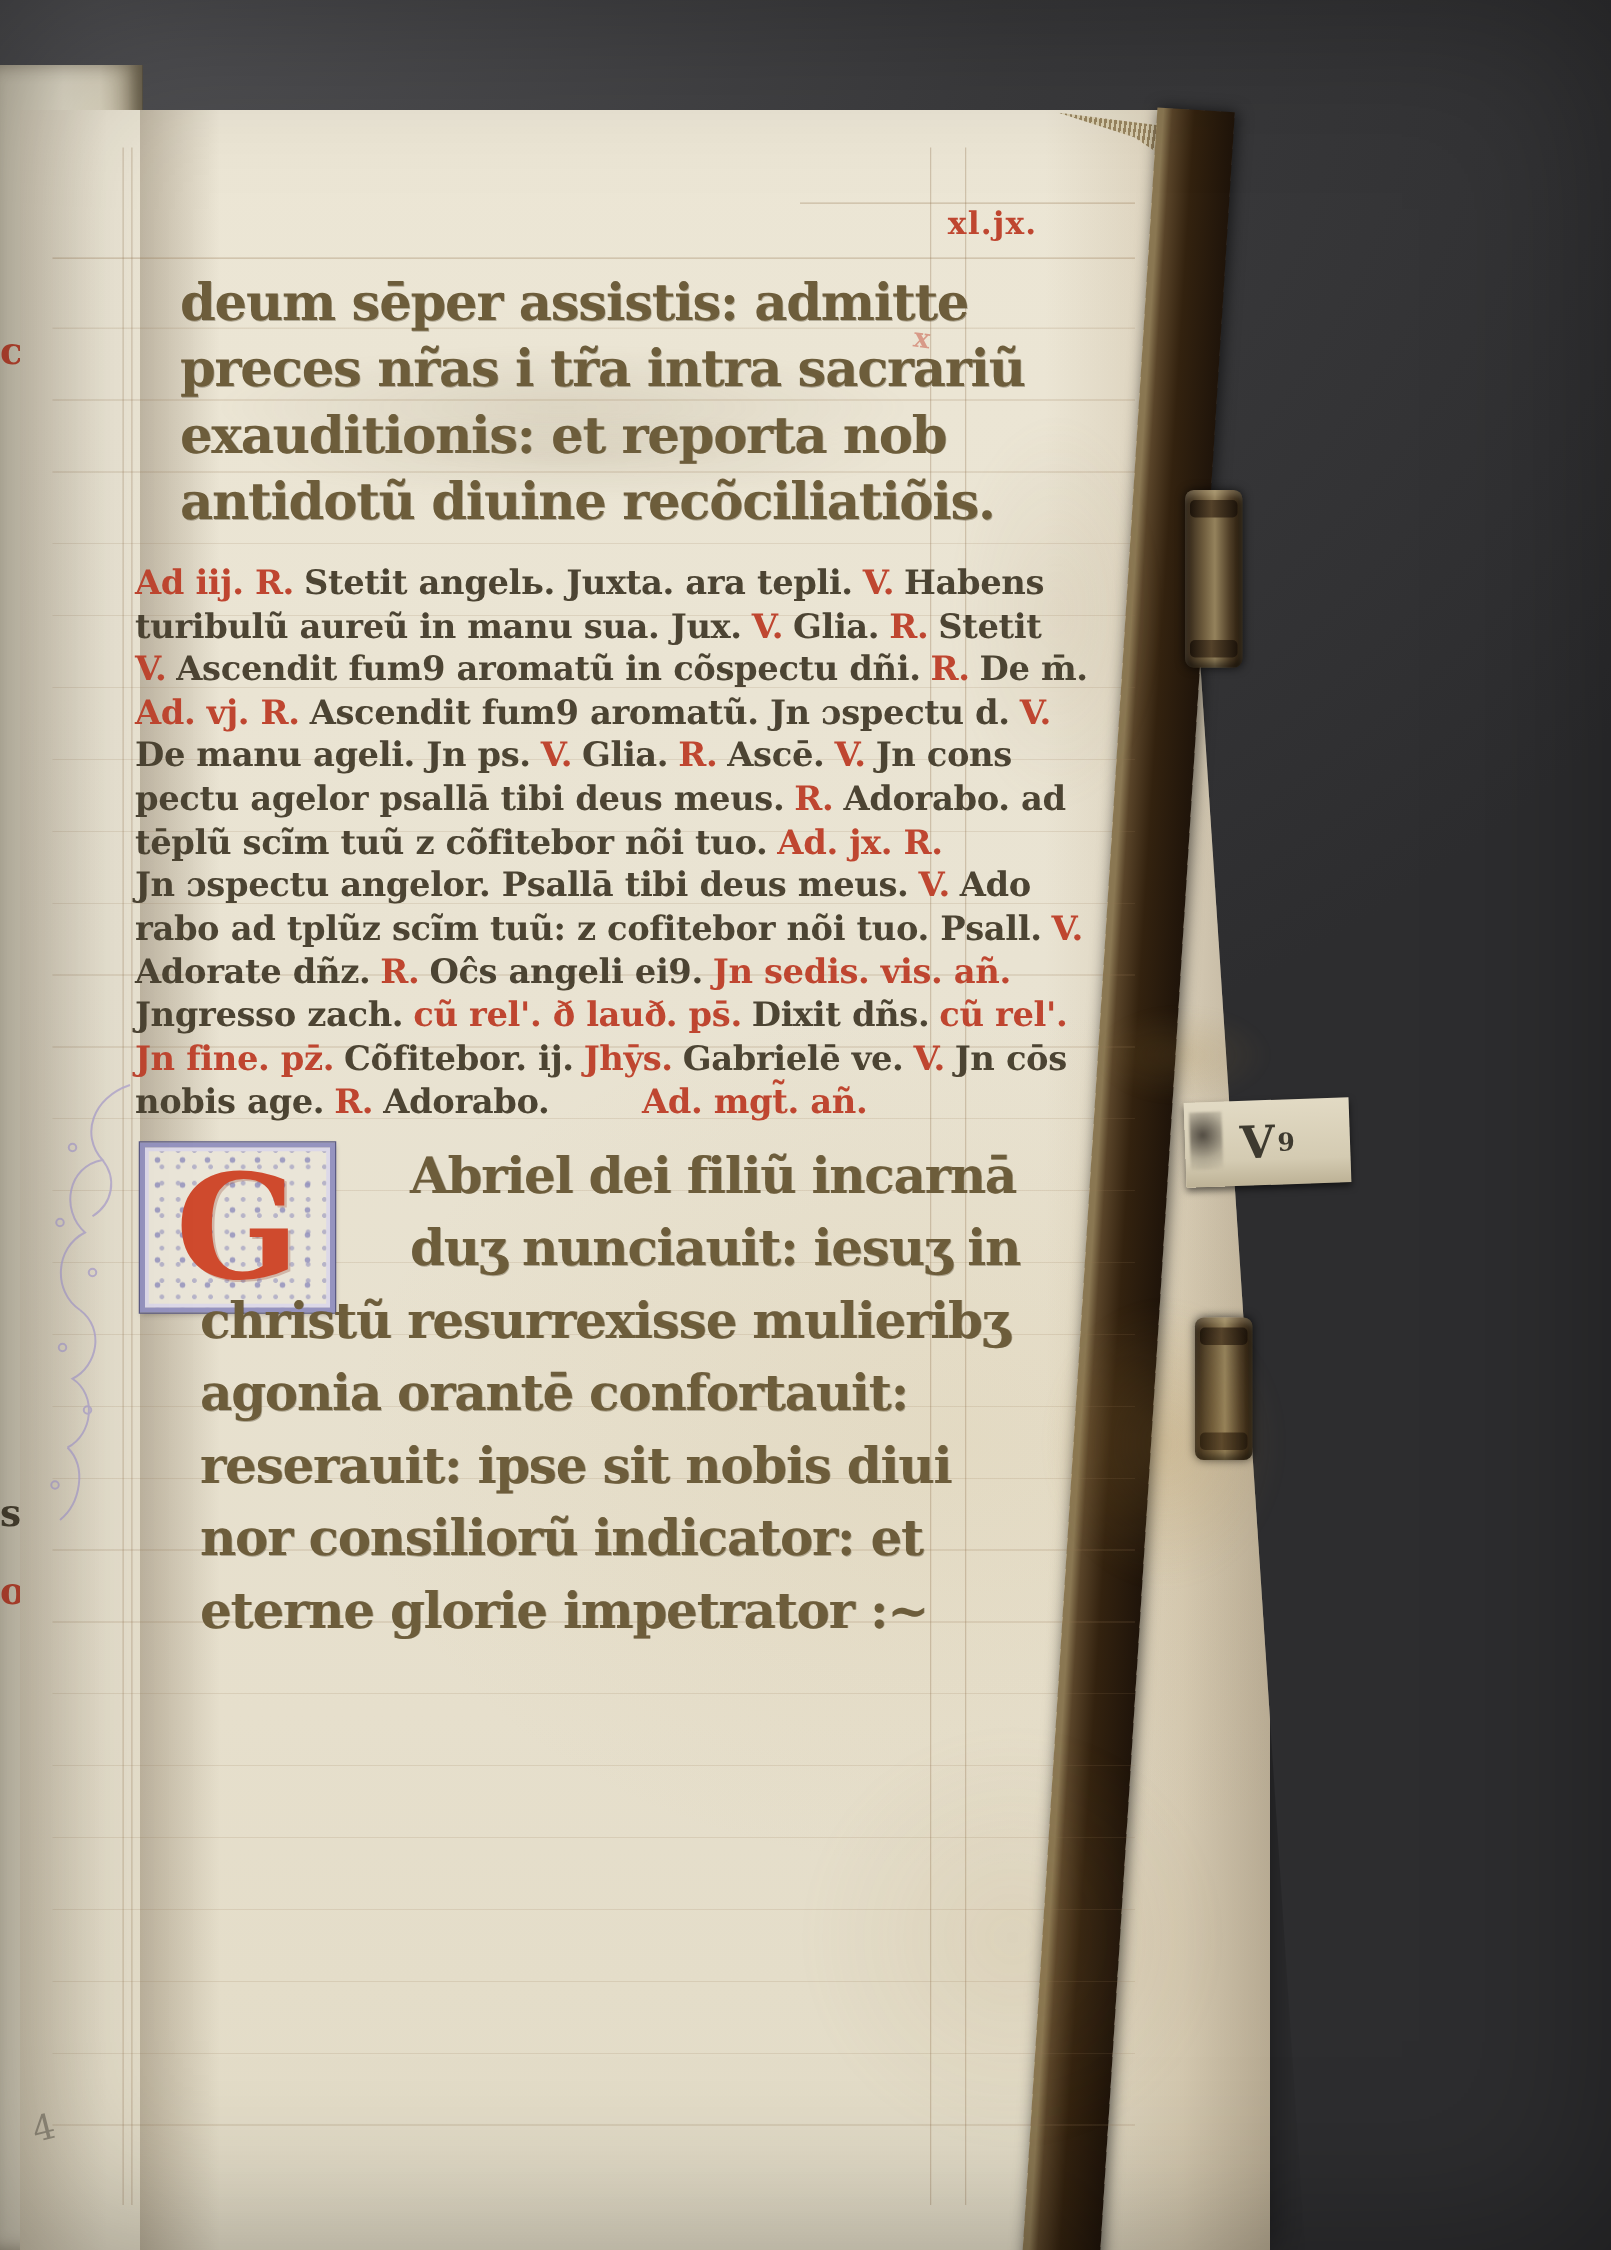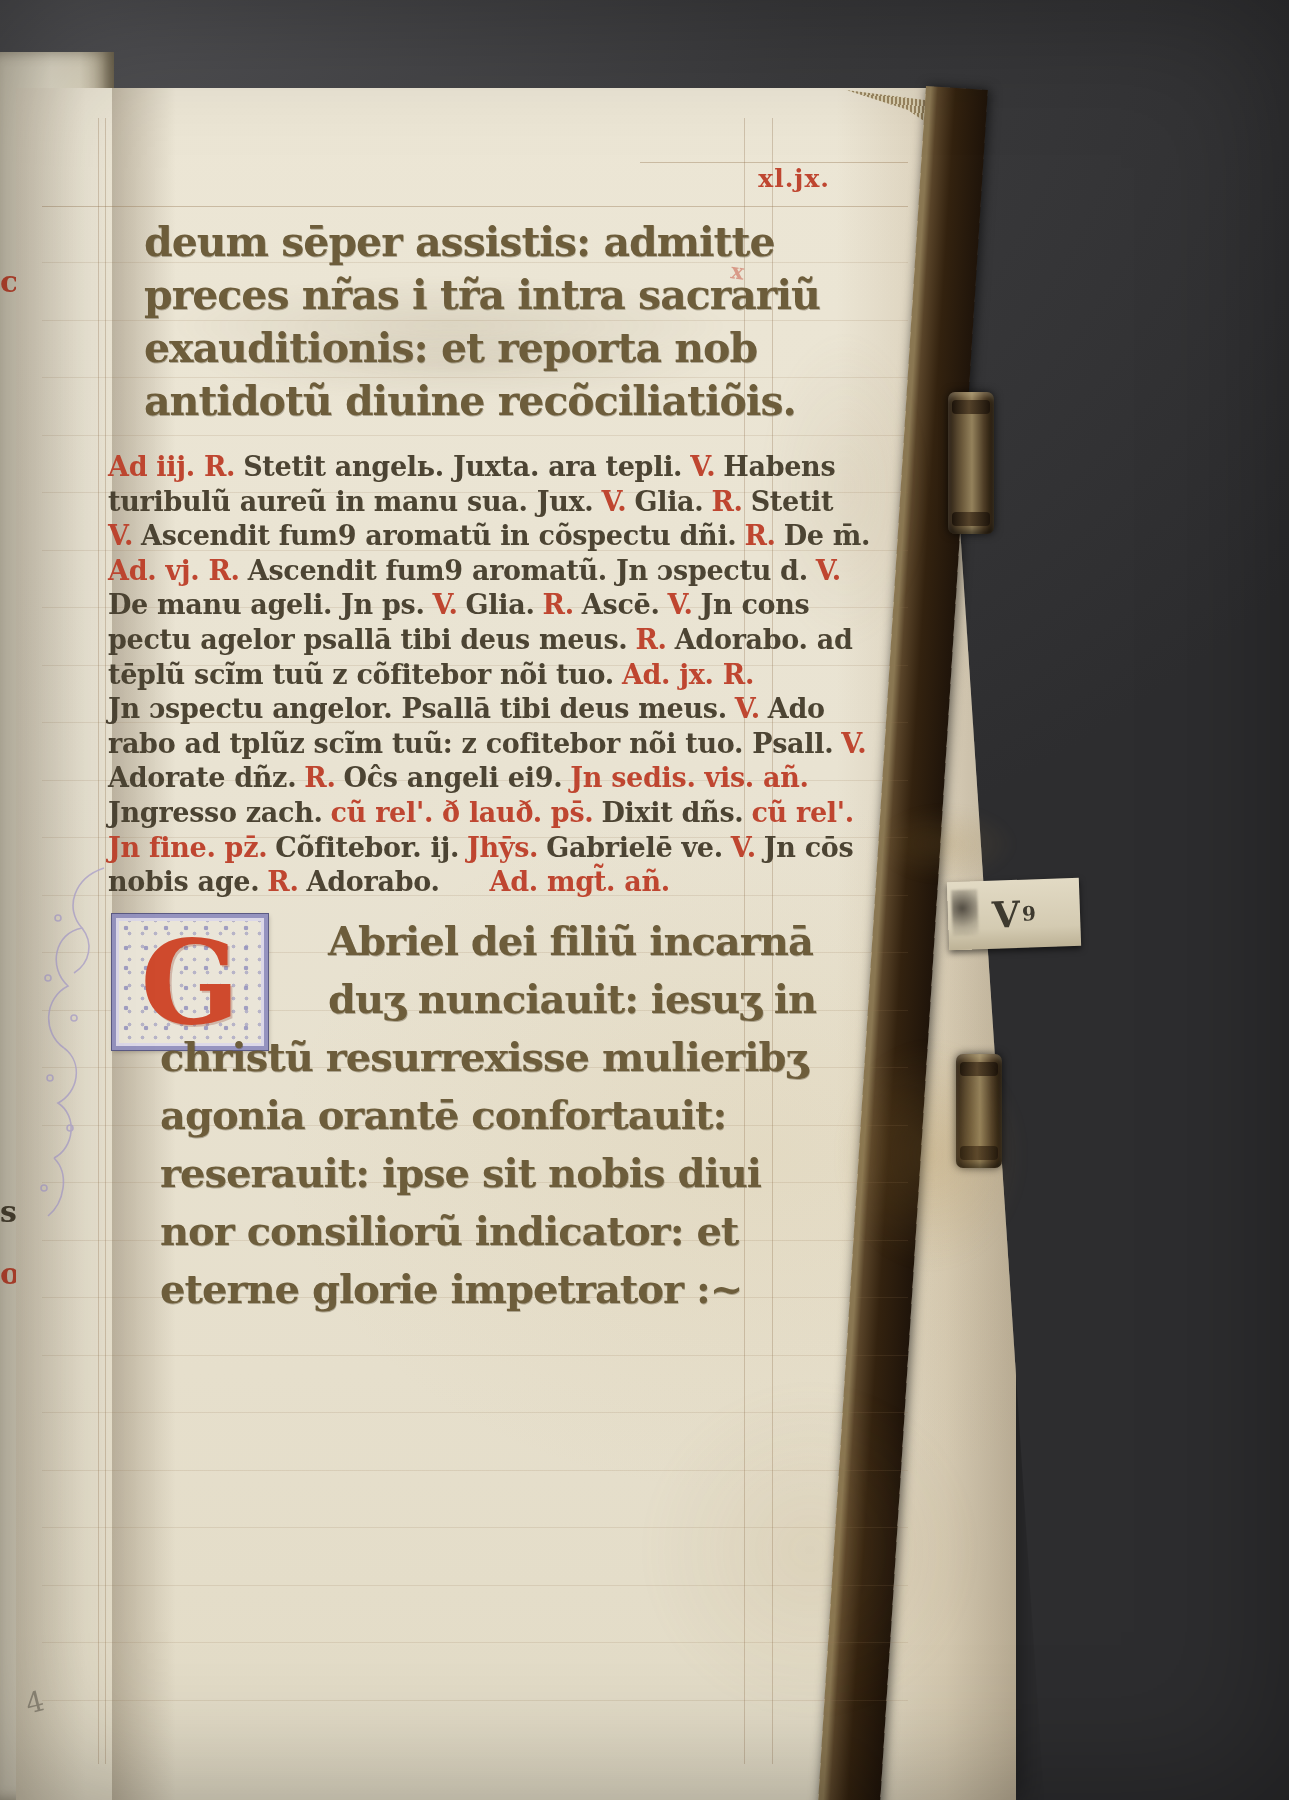--- a/index.html
+++ b/index.html
@@ -183,21 +183,21 @@
       <div class="tline"><span class="red">V.</span><span class="ink">Ascendit fum9 aromatũ in cõspectu dñi.</span><span class="red">R.</span><span class="ink">De m̄.</span></div>
       <div class="tline"><span class="red">Ad. vj. R.</span><span class="ink">Ascendit fum9 aromatũ. Jn ɔspectu d.</span><span class="red">V.</span></div>
       <div class="tline"><span class="ink">De manu ageli. Jn ps.</span><span class="red">V.</span><span class="ink">Glia.</span><span class="red">R.</span><span class="ink">Ascē.</span><span class="red">V.</span><span class="ink">Jn cons</span></div>
       <div class="tline"><span class="ink">pectu agelor psallā tibi deus meus.</span><span class="red">R.</span><span class="ink">Adorabo. ad</span></div>
       <div class="tline"><span class="ink">tēplũ scĩm tuũ z cõfitebor nõi tuo.</span><span class="red">Ad. jx. R.</span></div>
       <div class="tline"><span class="ink">Jn ɔspectu angelor. Psallā tibi deus meus.</span><span class="red">V.</span><span class="ink">Ado</span></div>
       <div class="tline"><span class="ink">rabo ad tplũz scĩm tuũ: z cofitebor nõi tuo. Psall.</span><span class="red">V.</span></div>
       <div class="tline"><span class="ink">Adorate dñz.</span><span class="red">R.</span><span class="ink">Oĉs angeli ei9.</span><span class="red">Jn sedis. vis. añ.</span></div>
       <div class="tline"><span class="ink">Jngresso zach.</span><span class="red">cũ rel'. ð lauð. ps̄.</span><span class="ink">Dixit dñs.</span><span class="red">cũ rel'.</span></div>
       <div class="tline"><span class="red">Jn fine. pz̄.</span><span class="ink">Cõfitebor. ij.</span><span class="red">Jhȳs.</span><span class="ink">Gabrielē ve.</span><span class="red">V.</span><span class="ink">Jn cōs</span></div>
-      <div class="tline"><span class="ink">nobis age.</span><span class="red">R.</span><span class="ink">Adorabo.</span><span class="red" style="margin-left: 42px;">Ad. mgt̃. añ.</span></div>
+      <div class="tline"><span class="ink">nobis age.</span><span class="red">R.</span><span class="ink">Adorabo.</span><span class="red" style="margin-left: 66px;">Ad. mgt̃. añ.</span></div>
     </div>
 
   <div class="initial-panel">
     <div class="initial-letter">G</div>
   </div>
 
   <svg class="penwork" width="84" height="380" viewBox="0 0 84 380">
     <g fill="none" stroke="#b5aacf" stroke-width="1.6" opacity="0.85">
       <path d="M70 10 C 40 20, 30 50, 48 70 C 20 75, 14 110, 34 128 C 10 140, 8 175, 30 190"></path>
       <path d="M48 70 C 60 85, 56 105, 40 115"></path>

